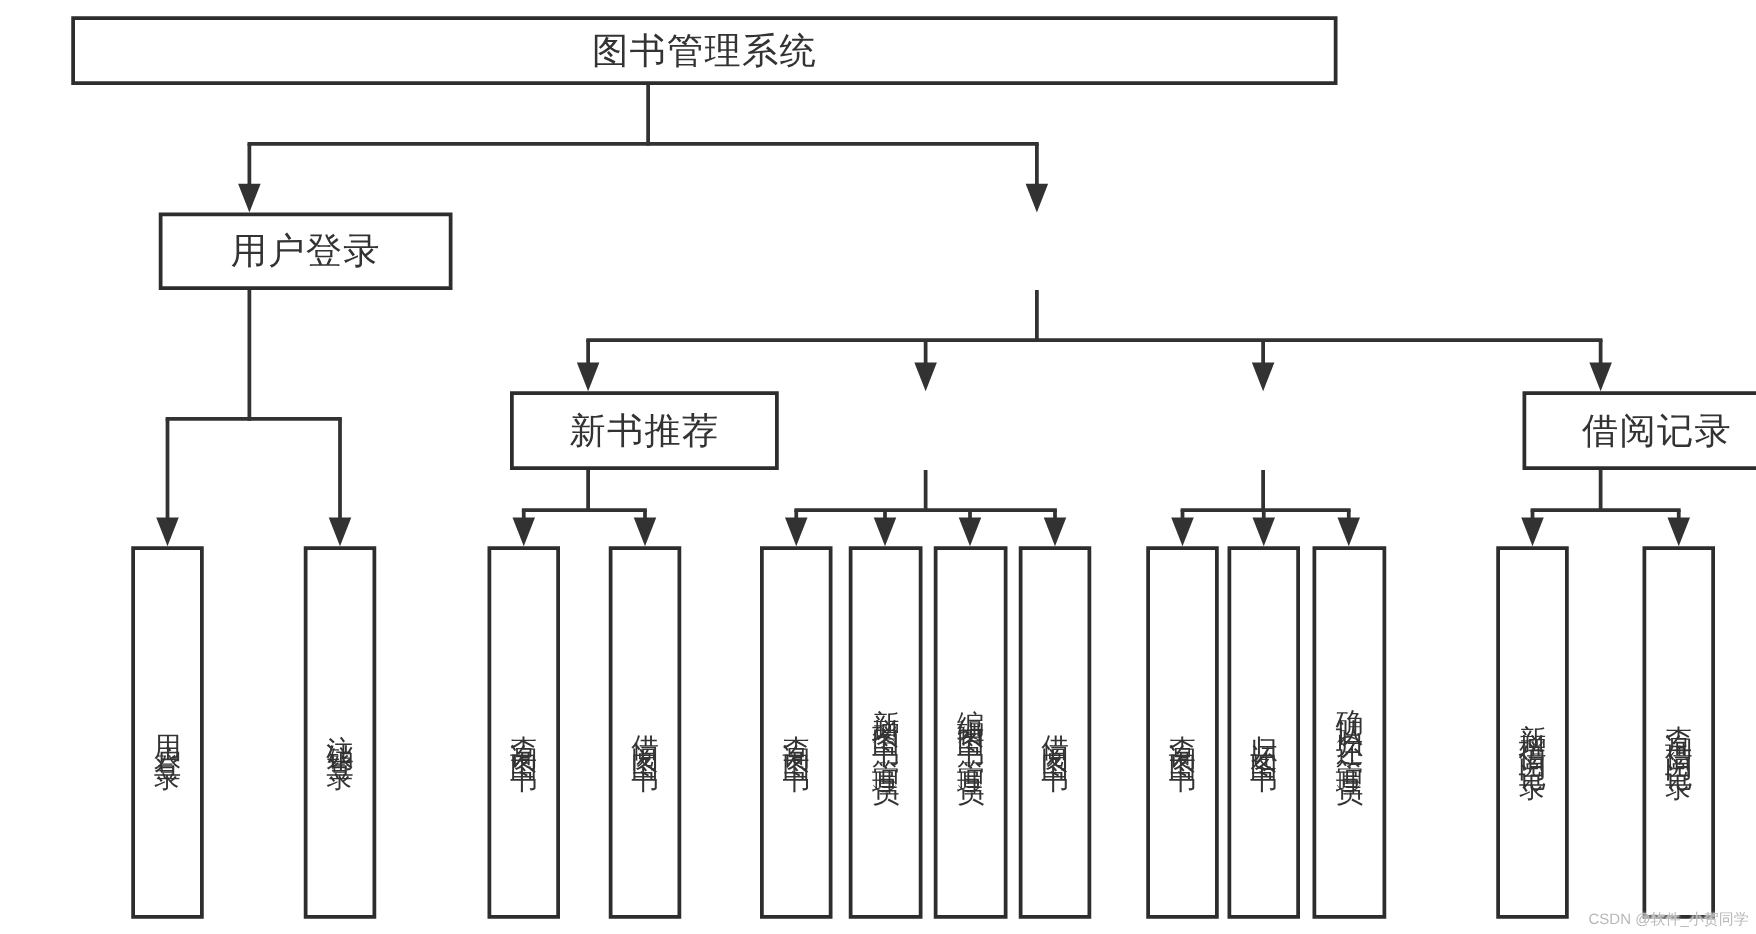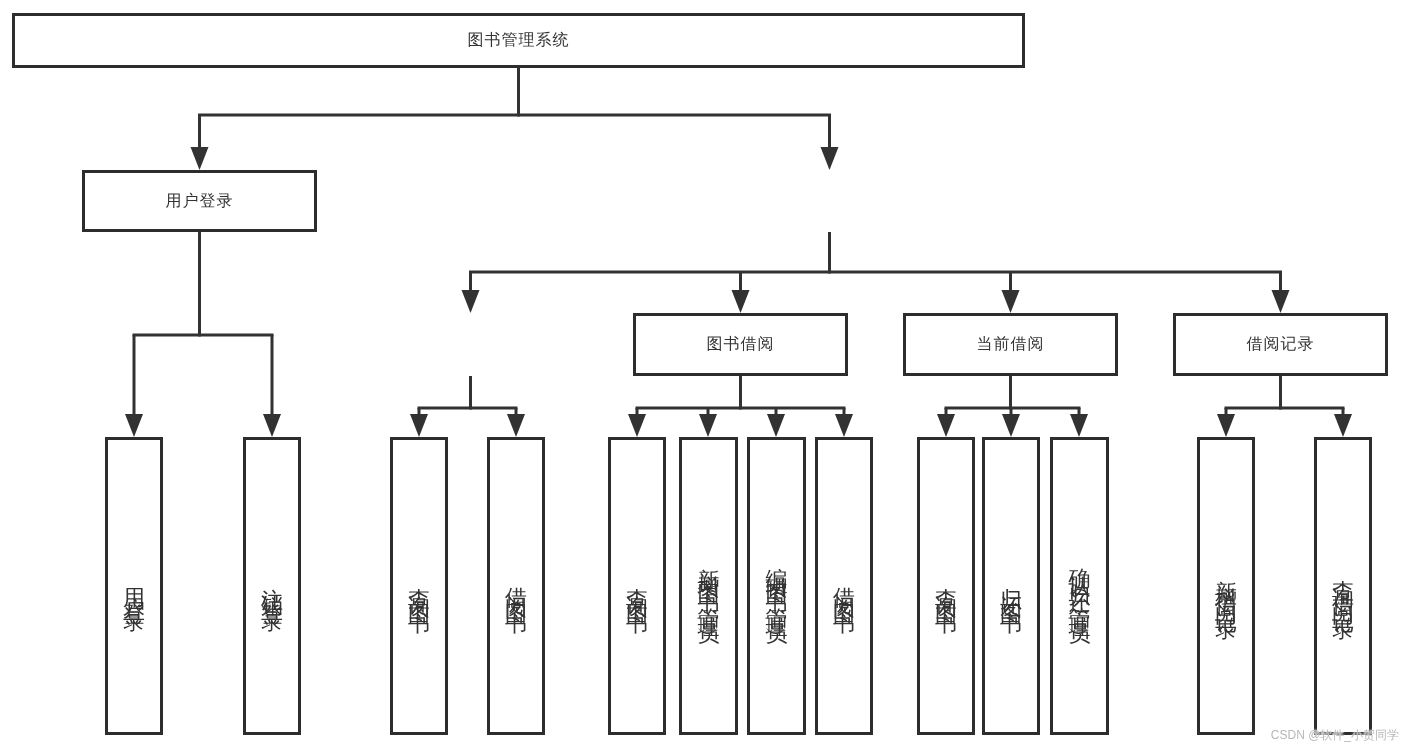--- a/index.html
+++ b/index.html
@@ -11,23 +11,24 @@
     overflow:hidden;
   }
   .wires{position:absolute;left:0;top:0;width:1405px;height:747px;}
   .box{
     position:absolute;
     box-sizing:border-box;
     border:3px solid #2d2d2d;
     background:#ffffff;
     display:flex;align-items:center;justify-content:center;
     color:#333333;
-    font-size:16px;
+    font-size:29px;
     letter-spacing:1px;
     z-index:2;
+    margin-left:45px;
   }
   .vbox{
     position:absolute;
     box-sizing:border-box;
     border:3px solid #2d2d2d;
     background:#ffffff;
     display:flex;align-items:center;justify-content:center;
     z-index:2;
   }
   .vtext{
@@ -120,22 +121,21 @@
       <polygon points="1070,414 1088,414 1079,437"></polygon>
       <polygon points="1217,414 1235,414 1226,437"></polygon>
       <polygon points="1334,414 1352,414 1343,437"></polygon>
     </g>
   </svg>
 
   <div class="box" style="left:12px;top:13px;width:1013px;height:55px">图书管理系统</div>
 
   <div class="box" style="left:82px;top:170px;width:235px;height:62px">用户登录</div>
 
-  <div class="box" style="left:633px;top:313px;width:215px;height:63px">图书借阅</div>
-  <div class="box" style="left:903px;top:313px;width:215px;height:63px">当前借阅</div>
+  <div class="box" style="left:363px;top:313px;width:215px;height:63px">新书推荐</div>
   <div class="box" style="left:1173px;top:313px;width:215px;height:63px">借阅记录</div>
 
   <div class="vbox" style="left:105px;top:437px;width:58px;height:298px">
     <span class="vtext">用户登录</span>
   </div>
   <div class="vbox" style="left:243px;top:437px;width:58px;height:298px">
     <span class="vtext">注销登录</span>
   </div>
 
   <div class="vbox" style="left:390px;top:437px;width:58px;height:298px">

